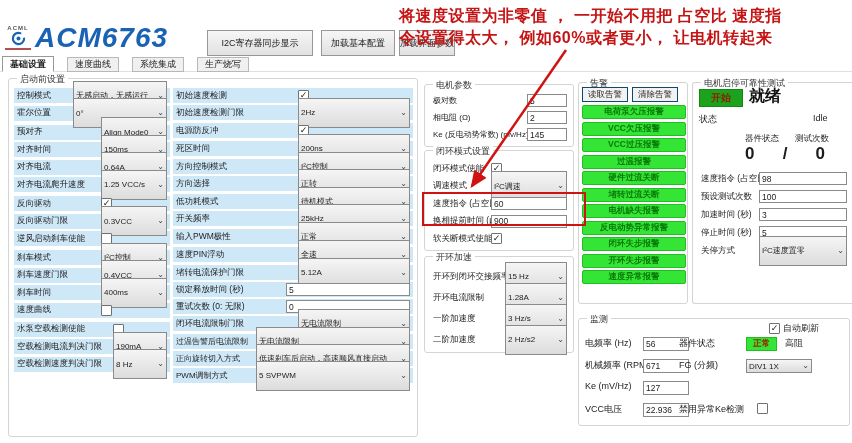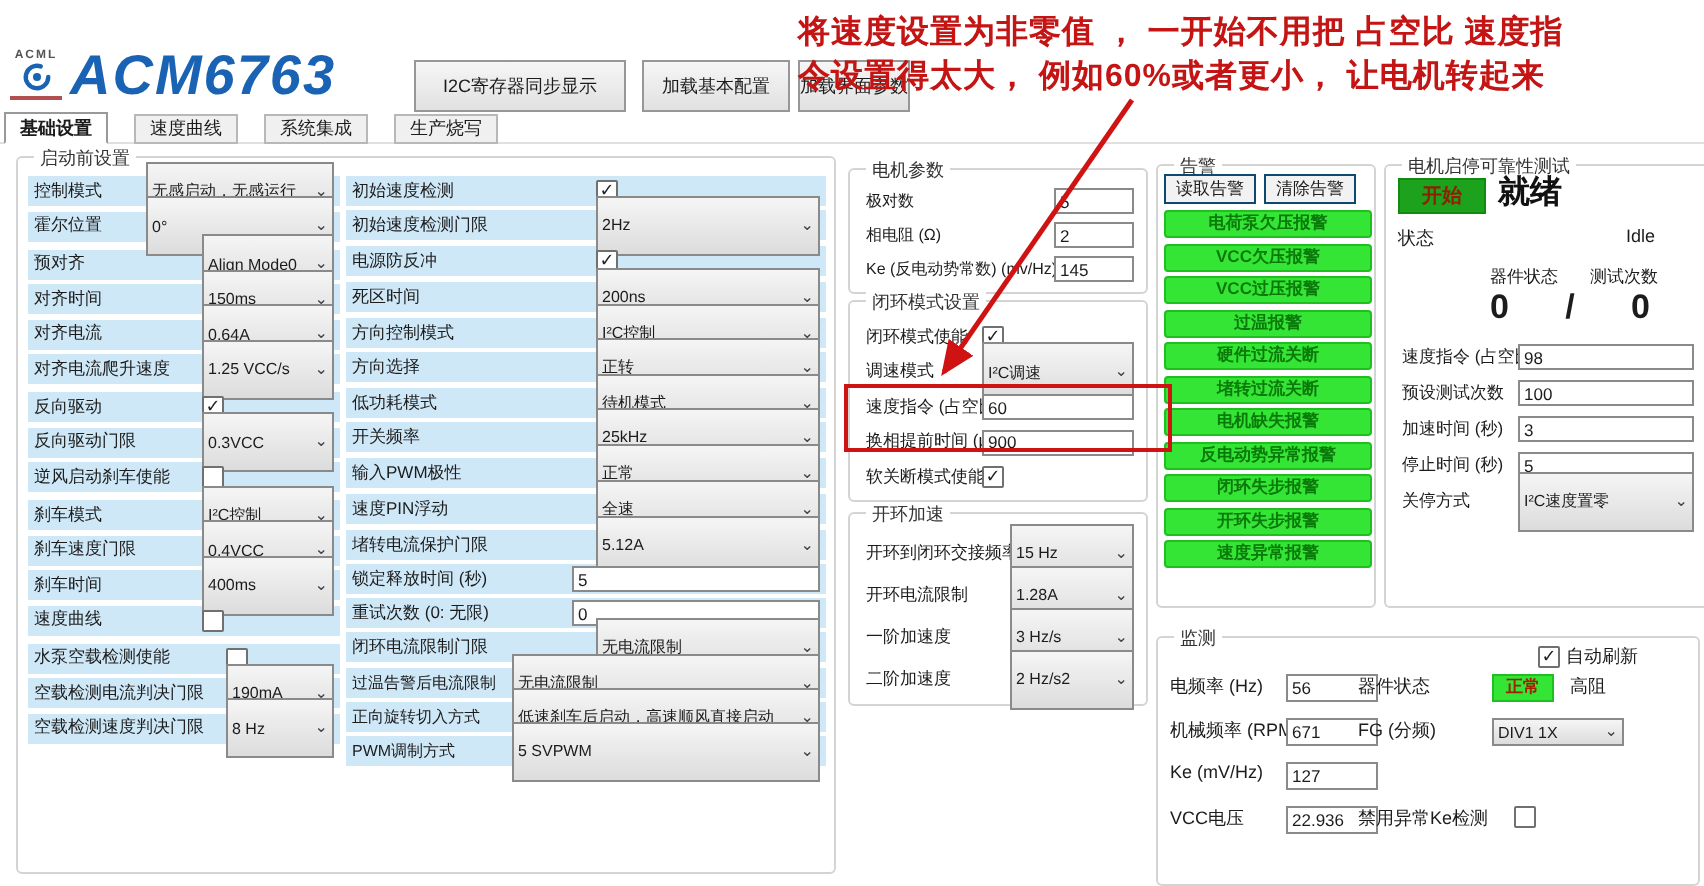--- a/index.html
+++ b/index.html
@@ -25,21 +25,21 @@
 
   
   .gb{position:absolute;border:1px solid #d4d4d4;border-radius:3px}
   .gb-title{position:absolute;top:-6px;left:8px;background:#fff;padding:0 3px;font-size:9px;color:#333;white-space:nowrap}
   .gb-prestart{left:8px;top:78px;width:410px;height:359px}
   .gb-motor{left:424px;top:84px;width:150px;height:63px}
   .gb-cl{left:424px;top:150px;width:150px;height:101px}
   .gb-ol{left:424px;top:256px;width:150px;height:97px}
   .gb-alarm{left:578px;top:82px;width:110px;height:222px}
   .gb-rel{left:692px;top:82px;width:164px;height:222px;border-right:none}
-  .gb-mon{left:578px;top:318px;width:272px;height:125px}
+  .gb-mon{left:578px;top:318px;width:272px;height:108px}
 
   
   #col1{position:absolute;left:5px;top:9px;width:156px}
   #col2{position:absolute;left:164px;top:9px;width:240px}
   .grp{margin-bottom:4px}
   #col2 .grp{margin-bottom:3px}
   .prow{display:flex;align-items:center;height:15px;margin-bottom:2.5px;padding:0 3px}
   #col2 .prow{margin-bottom:2px}
   #col1 .prow,#col2 .prow{background:#cfe8f8}
   .plabel{flex:1;font-size:8.5px;white-space:nowrap;overflow:hidden}

